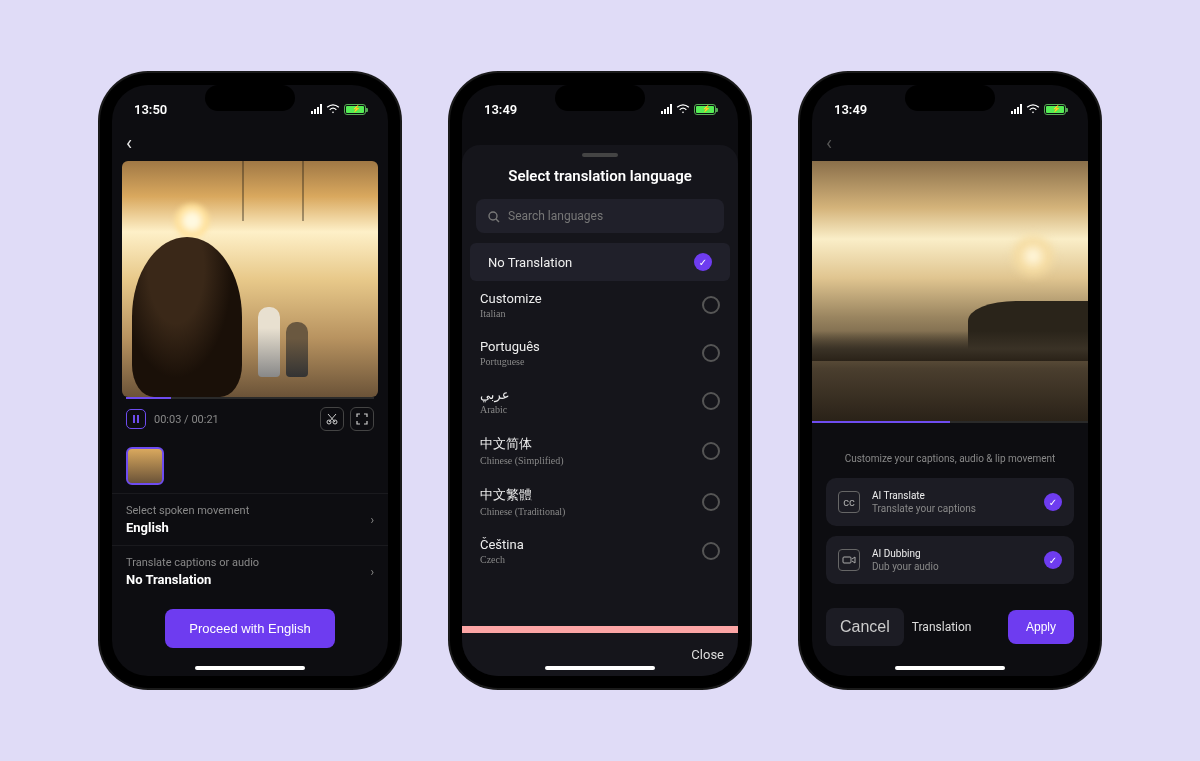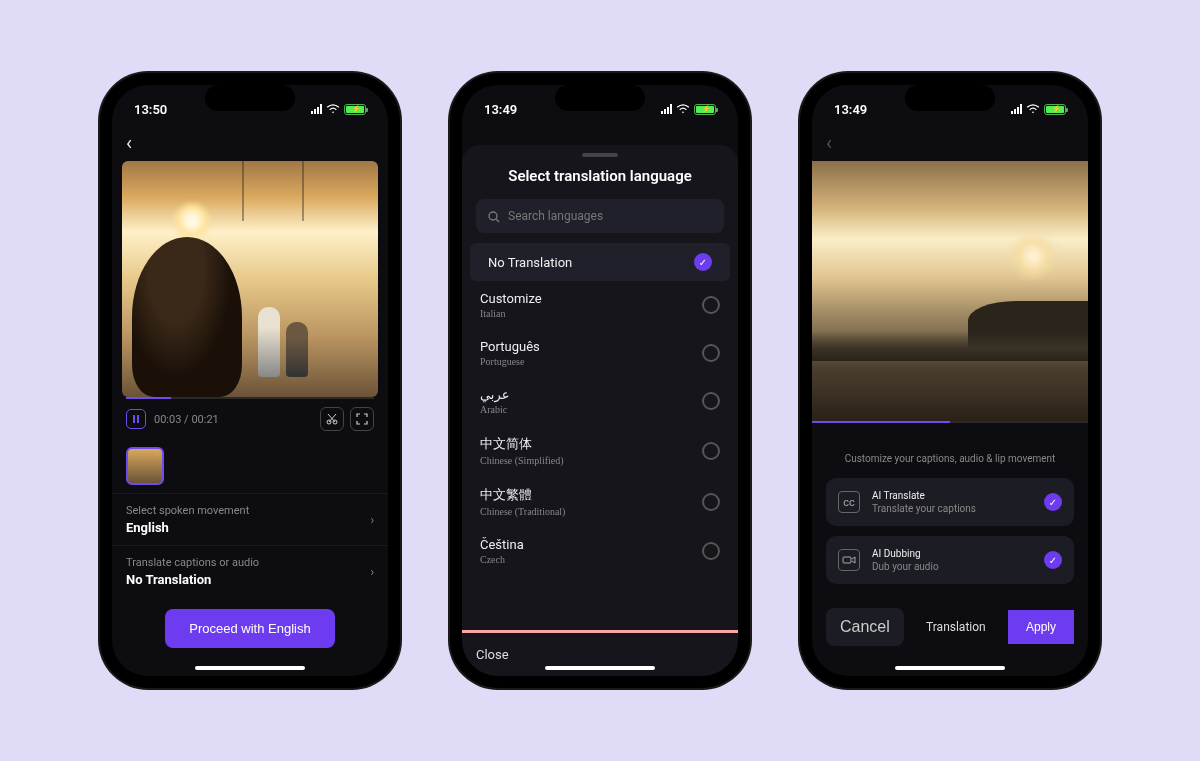--- a/index.html
+++ b/index.html
@@ -131,21 +131,21 @@
   .sheet-handle { width:36px; height:4px; background:#444; border-radius:2px; margin:8px auto 10px; }
   .sheet-title { color:#fff; text-align:center; font-size:15px; font-weight:600; margin-bottom:14px; }
   .search-box { margin:0 14px 10px; background:#20202a; border-radius:8px; padding:10px 12px; display:flex; align-items:flex-end; gap:8px; color:#777; font-size:12px; }
   .lang-item { display:flex; justify-content:space-between; align-items:center; padding:10px 18px; color:#fff; }
   .lang-item.selected { background:#20202a; margin:0 8px; border-radius:6px; }
   .lang-native { font-size:13px; color:#eee; }
   .lang-en { font-size:10px; color:#888; margin-top:2px;font-family:Liberation Serif, serif; }
   .radio { width:18px; height:18px; border:2px solid #555; border-radius:50%; }
   .check-badge { width:18px; height:18px; background:#6e3cf0; border-radius:50%; display:flex; align-items:center; justify-content:center; color:#fff; font-size:10px; }
   .section-hdr { font-size:9px; letter-spacing:1px; color:#666; padding:10px 18px 4px; }
-  .close-btn { text-align:left; color:#ddd; font-size:13px; padding:14px; border-top:3px solid #fca5a5; cursor:pointer; }
+  .close-btn { text-align:right; color:#ddd; font-size:13px; padding:14px; border-top:7px solid #fca5a5; cursor:pointer; }
 
   
   .video-preview-3 {
     margin:0; flex:0 0 260px;
     background: linear-gradient(180deg,#8a6f4a 0%, #d4b37a 18%, #faeec8 30%, #e0c590 45%, #9a8560 60%, #4a3e2e 80%, #2a2218 100%);
     position:relative;
   }
   .horizon { position:absolute; bottom:60px; left:0; right:0; height:30px; background:linear-gradient(180deg,transparent,#3a3226 60%,#2a2218); }
   .hill { position:absolute; bottom:70px; right:0; width:120px; height:50px; background:#2a241a; border-radius:40% 0 0 0; }
   .sun3 { position:absolute; top:70px; right:30px; width:50px; height:50px; background:radial-gradient(circle,#fff5d8 10%,#f5dba0 40%,transparent 70%); border-radius:50%; filter:blur(3px);}
@@ -156,22 +156,22 @@
   .prefs-title { color:#fff; text-align:center; font-size:13px; font-weight:600; }
   .prefs-sub { color:#888; text-align:center; font-size:10px; margin:16px 0 14px; }
   .pref-card { background:#1c1c24; border-radius:10px; padding:12px; display:flex; align-items:center; gap:12px; margin-bottom:10px; }
   .pref-icon { width:22px; height:22px; color:#aaa; display:flex; align-items:center; justify-content:center; font-size:11px; border:1.5px solid #666; border-radius:4px; padding:2px; }
   .pref-text .t { color:#eee; font-size:10px; font-weight:400; }
   .pref-text .s { color:#888; font-size:10px; margin-top:2px;text-align:center; }
   .pref-card .check-badge { margin-left:auto; }
 
   .bottom-actions { display:flex; gap:8px; padding:0 14px 14px; align-items:center; }
   .ghost-btn { flex:0 0 auto; padding:10px 14px; background:#1c1c24; color:#ccc; border-radius:8px; font-size:16px; border:none; cursor:pointer; }
-  .tab-label { flex:1; text-align:center; color:#ddd; font-size:12px; }
-  .apply-btn { flex:0 0 auto; padding:10px 18px; background:#6e3cf0; color:#fff; border-radius:0; font-size:12px; border:none; cursor:pointer; }
+  .tab-label { flex:1; text-align:left; color:#ddd; font-size:12px; }
+  .apply-btn { flex:0 0 auto; padding:10px 18px; background:#6e3cf0; color:#fff; border-radius:8px; font-size:12px; border:none; cursor:pointer; }
 </style>
 </head>
 <body>
 
 <div class="phone">
   <div class="notch"></div>
   <div class="screen">
     <div class="status-bar">
       <span>13:50</span>
       <div class="status-icons">

